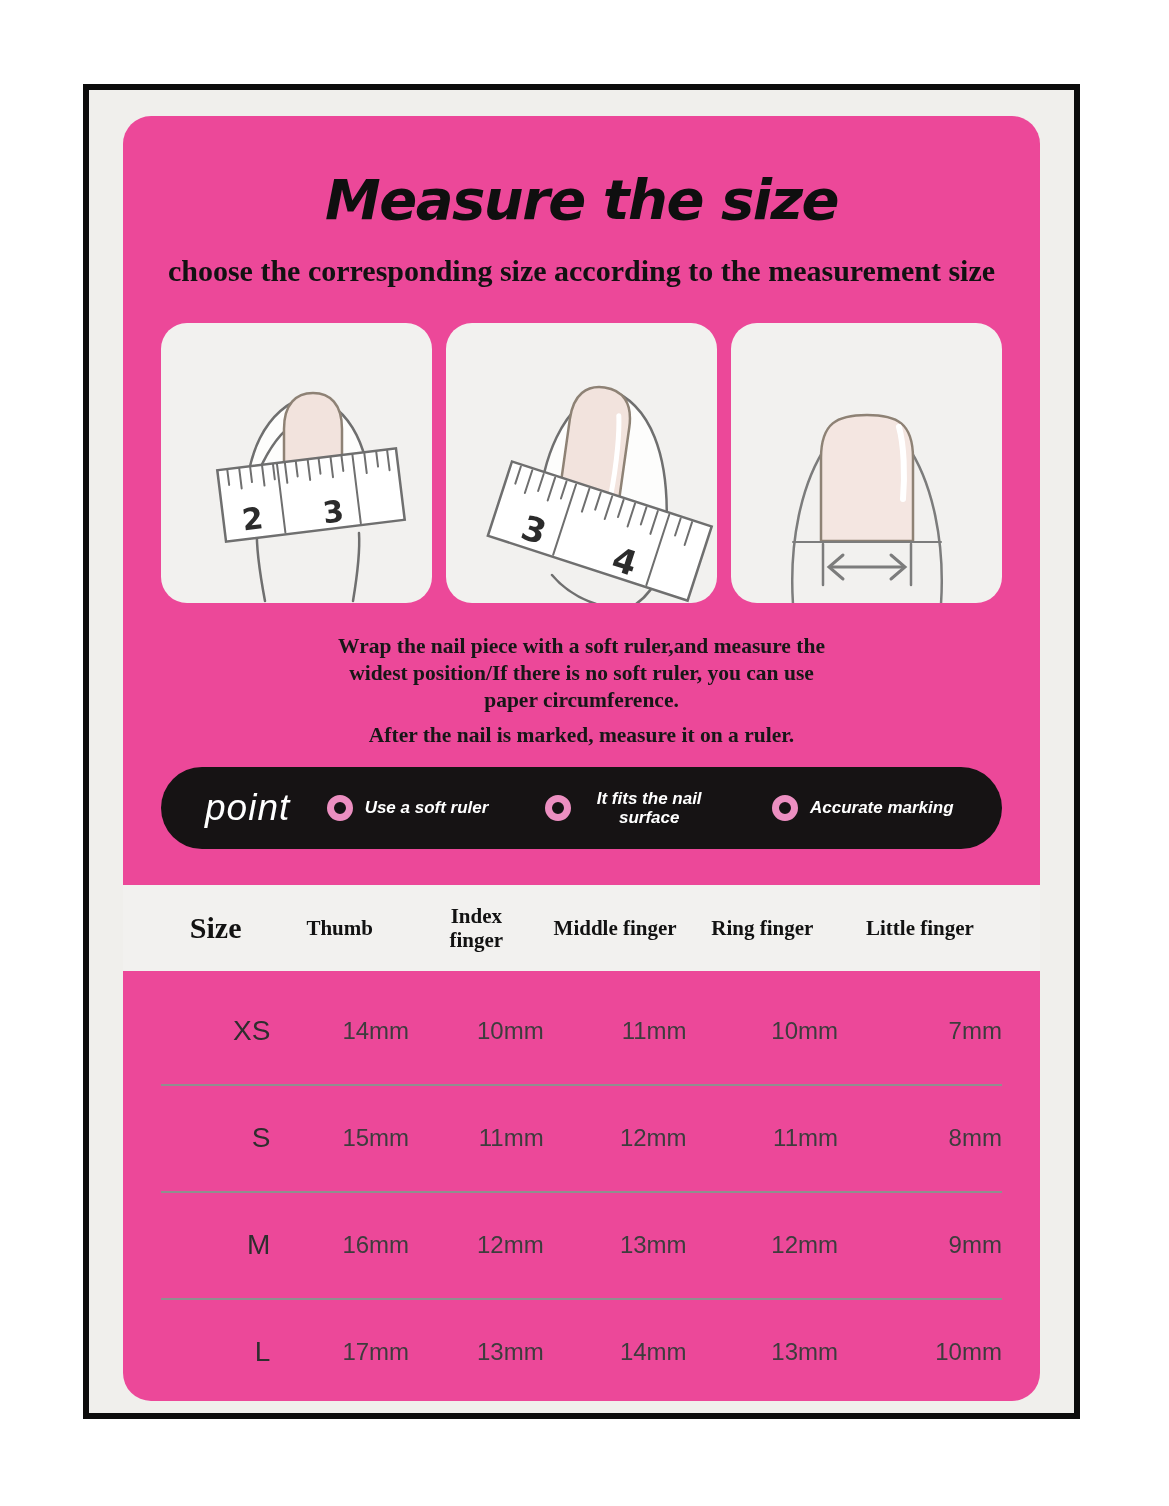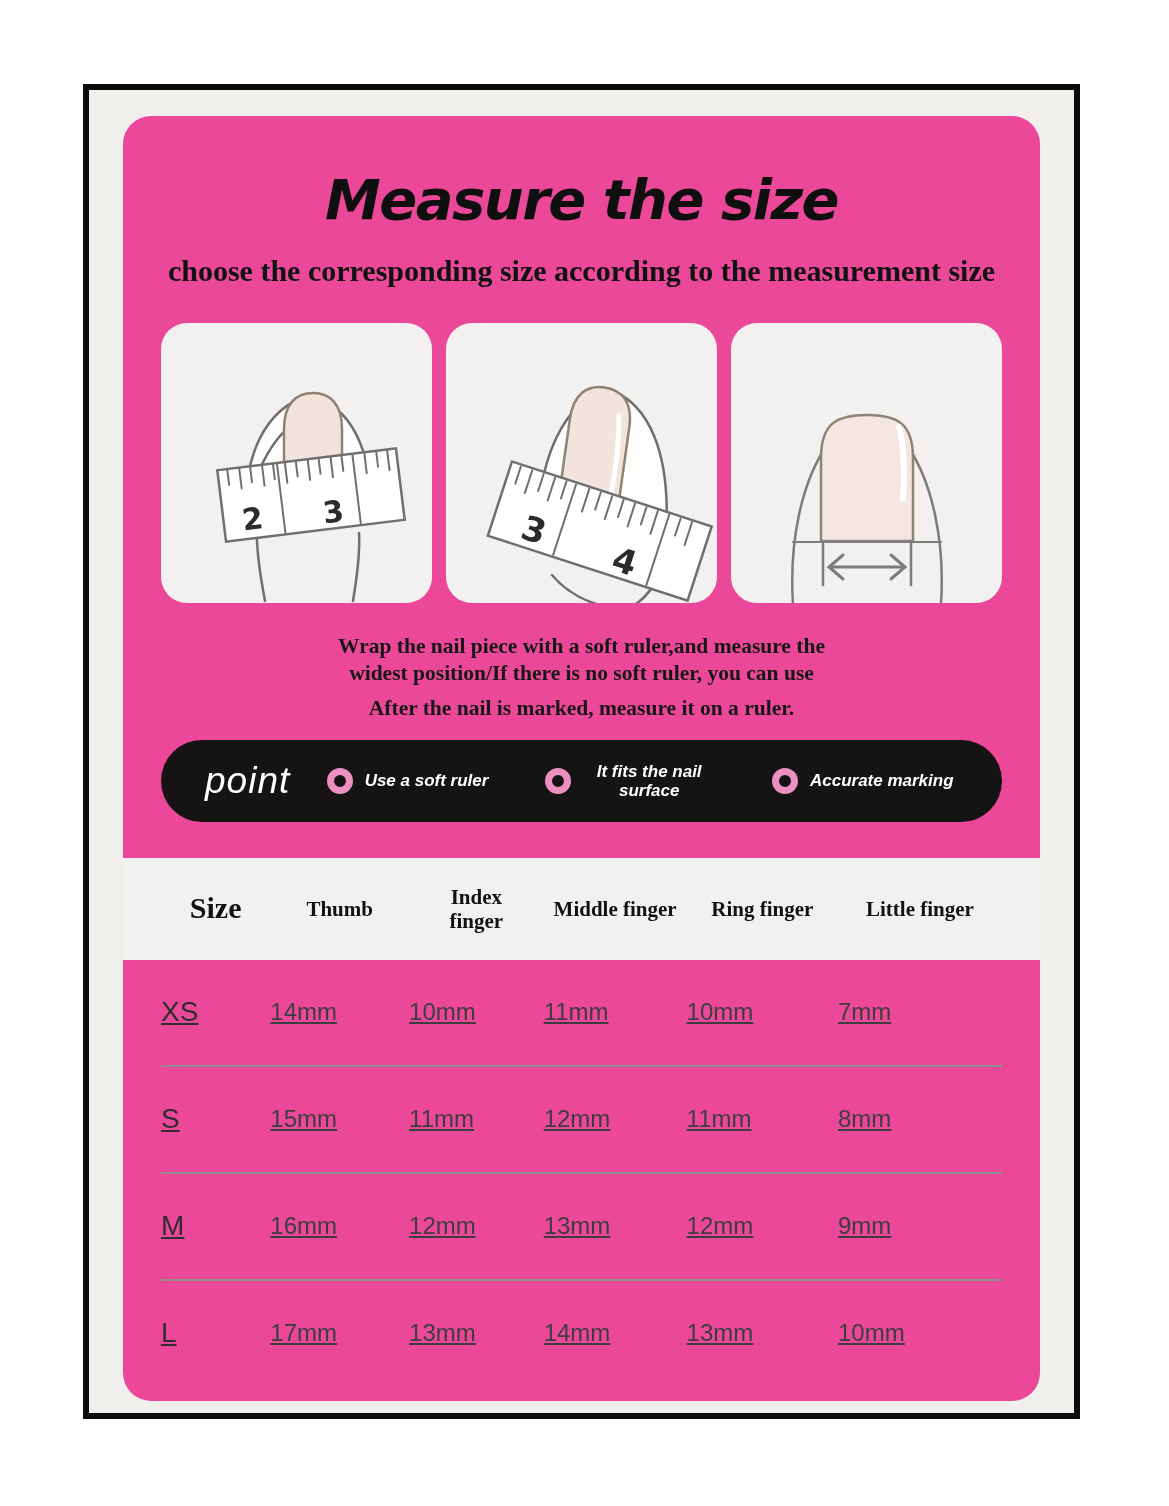--- a/index.html
+++ b/index.html
@@ -55,35 +55,35 @@
     width:26px; height:26px; border:7px solid #ec8fc1; border-radius:50%;
     background:#161314; flex:none;
   }
   .bitem-label {
     font-family:"Liberation Sans",sans-serif; font-style:italic; font-weight:700;
     font-size:17px; line-height:1.12;
   }
   .bitem-label.two-line { max-width:132px; text-align:center; }
 
   .thead {
-    margin:36px -38px 0; padding:14px 38px; height:102px; background:#f2f1ef;
+    margin:36px -38px 8px; padding:14px 38px; height:86px; background:#f2f1ef;
     display:grid; grid-template-columns:13% 16.5% 16% 17% 18% 19.5%; align-items:center;
   }
   .th {
     text-align:center; color:#121212; justify-self:center;
     font-family:"Liberation Serif",serif; font-weight:700; font-size:21px; line-height:1.15;
   }
   .th-size { font-size:30px; }
   .th-wrap { max-width:80px; }
 
   .trow {
     display:grid; grid-template-columns:13% 16.5% 16% 17% 18% 19.5%;
     align-items:center; height:105px;
   }
-  .td { text-align:left; font-size:24px; color:#3d3d3d; font-family:"Liberation Sans",sans-serif;text-decoration:underline; }
+  .td { text-align:right; font-size:24px; color:#3d3d3d; font-family:"Liberation Sans",sans-serif; }
   .td-size { font-size:28px; color:#2e2e2e; }
   .row-divider { height:2px; background:#8f8f8f; }
 </style>
 </head>
 <body>
 
 <div class="stage">
   <div class="frame">
     <div class="card">
 
@@ -181,20 +181,21 @@
               </g>
             </g>
           </svg>
         </div>
 
       </div>
 
       <div class="para">
         <div>Wrap the nail piece with a soft ruler,and measure the</div>
         <div>widest position/If there is no soft ruler, you can use</div>
+        <div>paper circumference.</div>
       </div>
       <div class="para para2">After the nail is marked, measure it on a ruler.</div>
 
       <div class="banner">
         <div class="point-label">point</div>
         <div class="banner-items">
           <div class="bitem">
             <span class="donut"></span>
             <span class="bitem-label">Use a soft ruler</span>
           </div>

